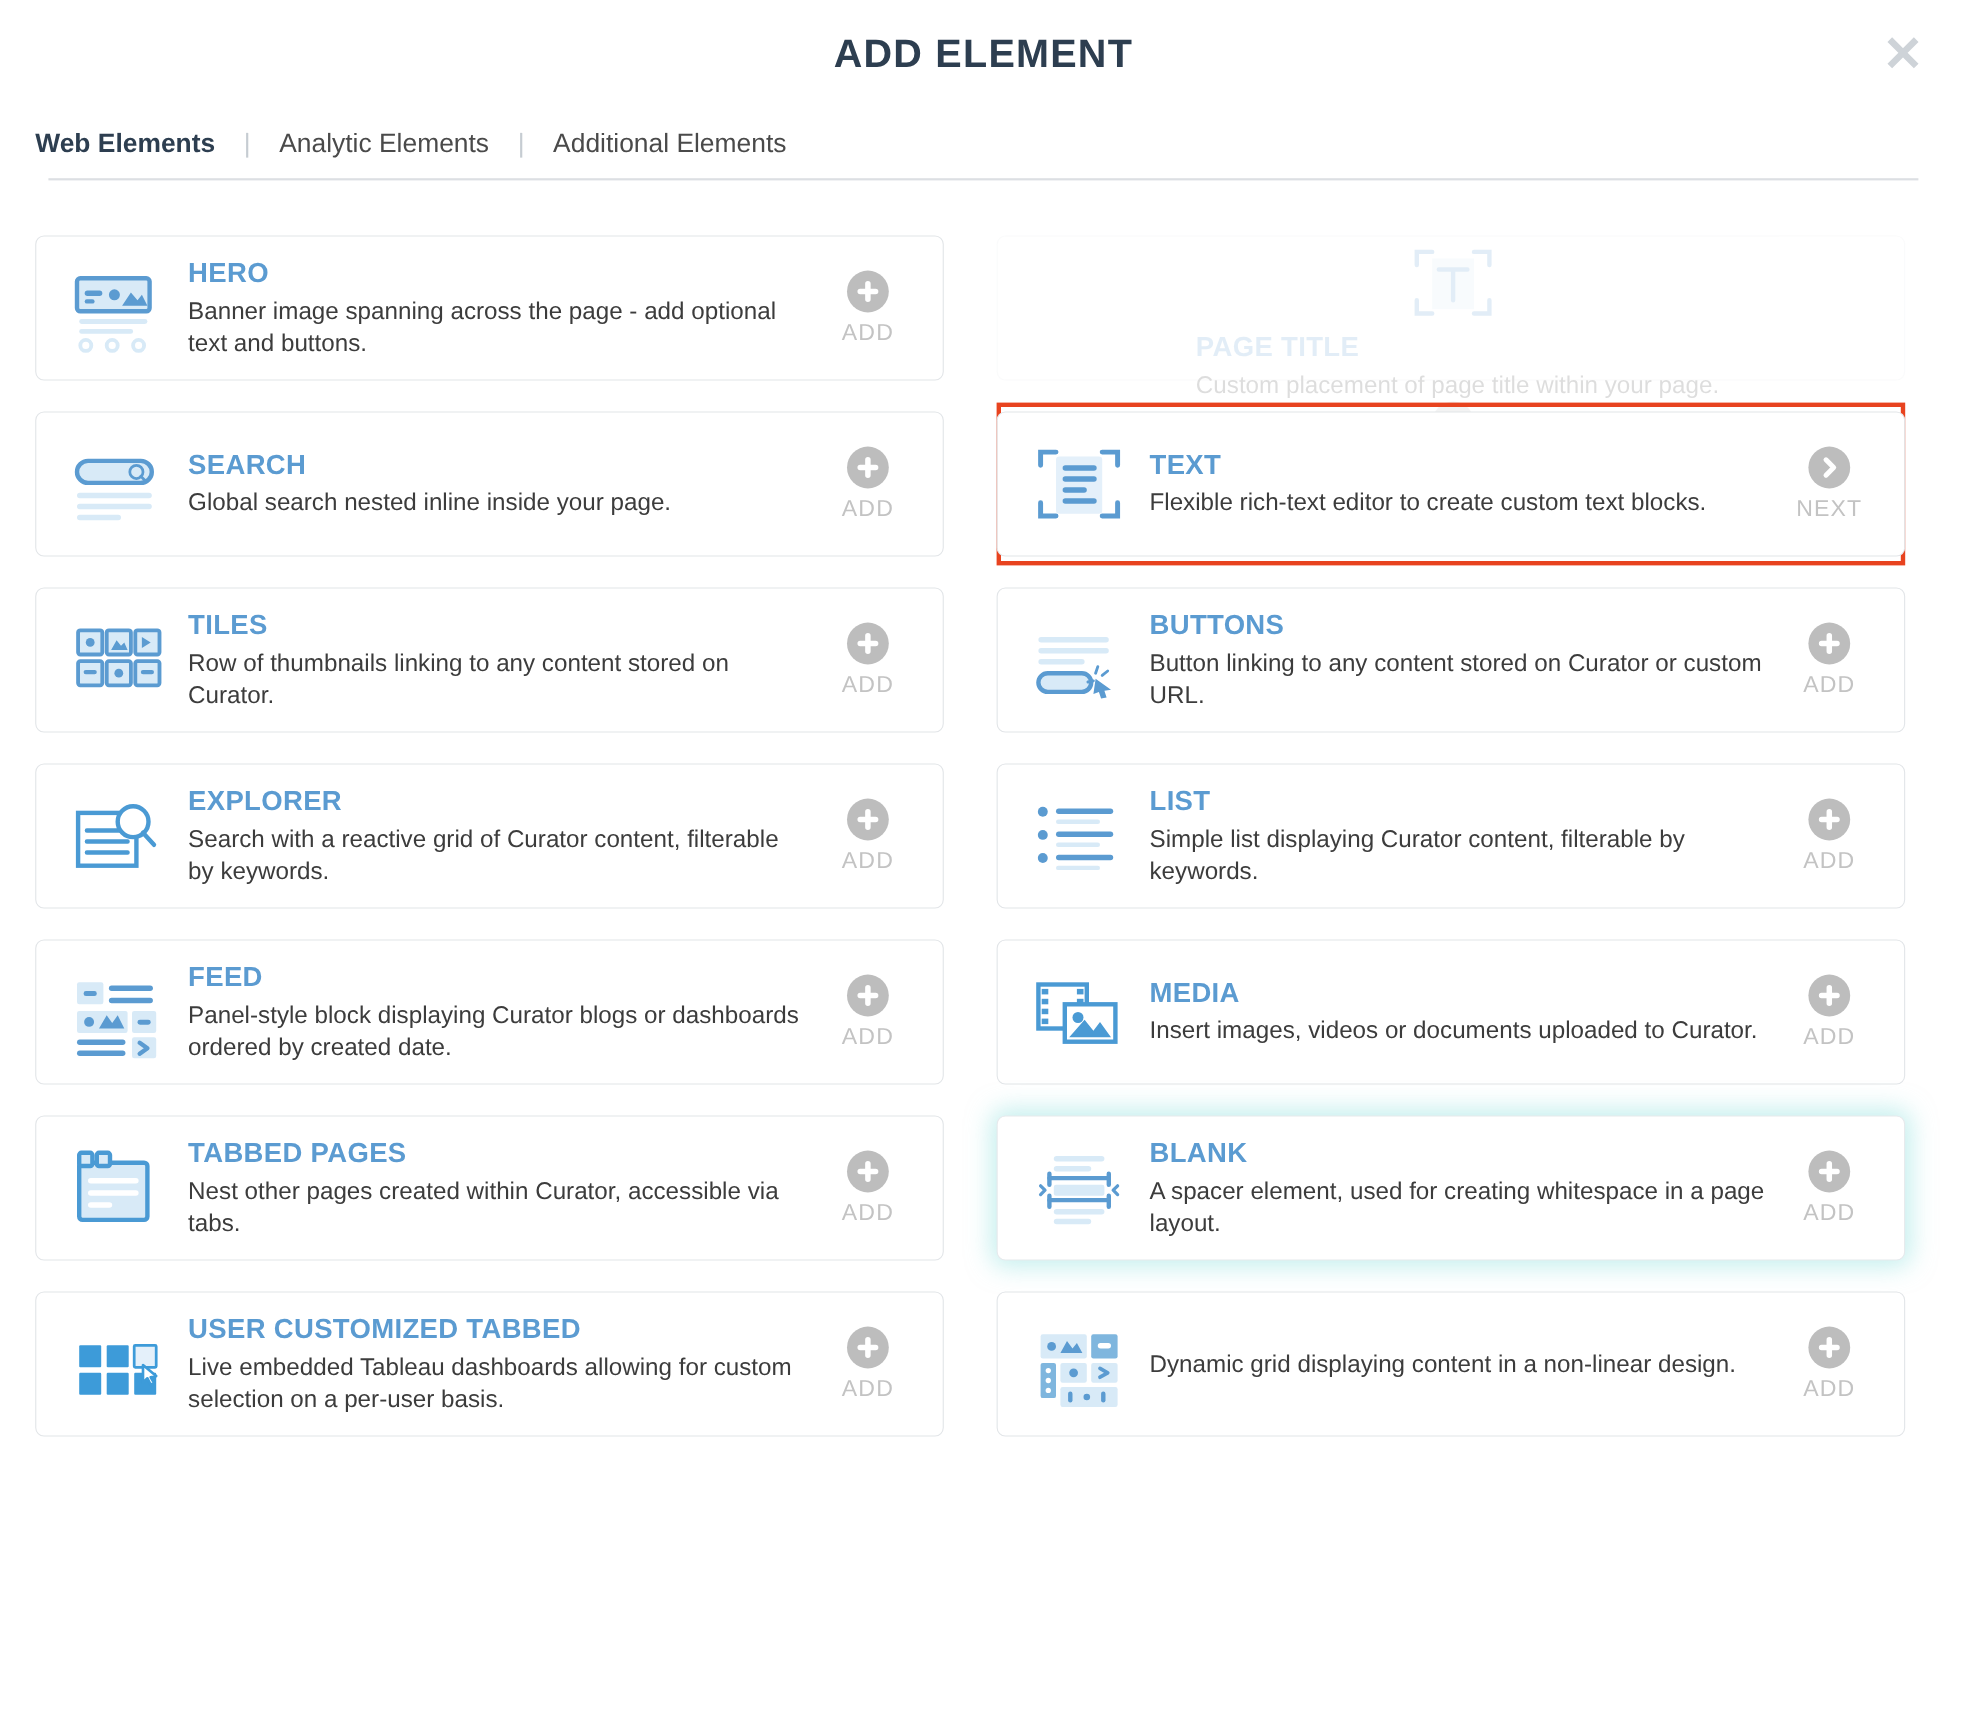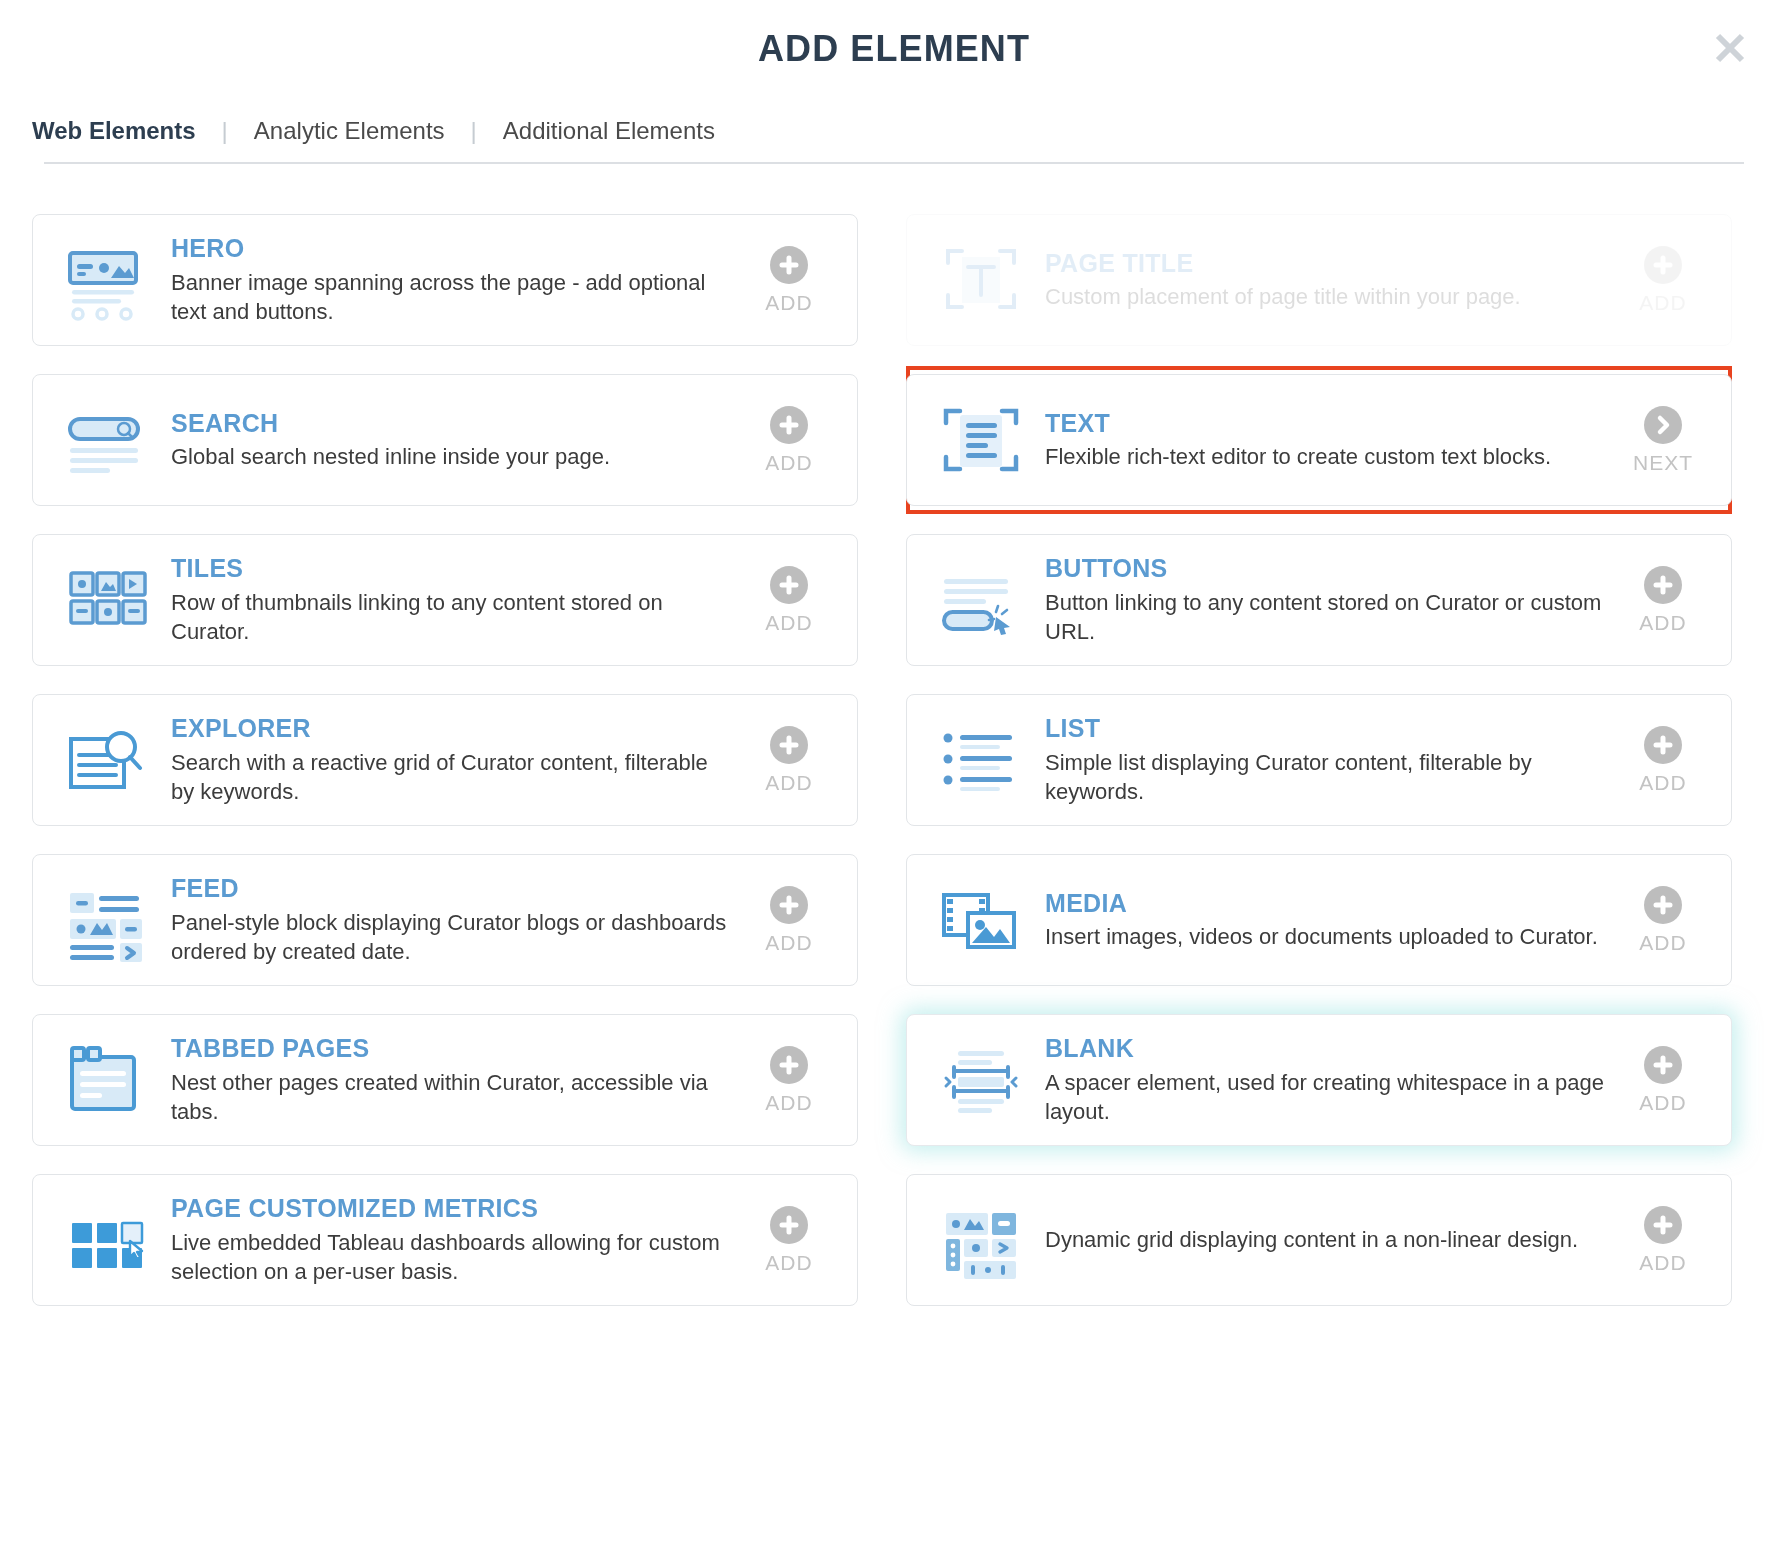--- a/index.html
+++ b/index.html
@@ -82,21 +82,21 @@
   .card {
     position: relative;
     background: #ffffff;
     border: 1px solid #e2e5e8;
     border-radius: 8px;
     height: 132px;
     display: flex;
     align-items: center;
     padding: 0 22px 0 26px;
   }
-  .card.disabled { opacity: 0.17; }
+  .card.disabled { opacity: 0.17; flex-direction: column; }
   .card.glow {
     box-shadow: 0 0 22px 5px rgba(150, 226, 224, 0.55);
     border-color: #e6e9ec;
   }
   .sel-frame {
     position: absolute;
     left: 0; top: 6px; right: 0; bottom: 6px;
     border: 4px solid #e8431f;
     pointer-events: none;
   }
@@ -543,21 +543,21 @@
               <rect x="33" y="26" width="20" height="20" rx="1"></rect>
               <rect x="8" y="51" width="20" height="20" rx="1"></rect>
               <rect x="33" y="51" width="20" height="20" rx="1"></rect>
               <rect x="58" y="51" width="20" height="20" rx="1"></rect>
             </g>
             <rect x="58" y="26" width="20" height="20" rx="1" fill="#e4f0fa" stroke="#3d9bd9" stroke-width="2.5"></rect>
             <path d="M66 44 L66 60 L70 56 L73 62 L76 60 L73 55 L78 54 Z" fill="#ffffff" stroke="#3d9bd9" stroke-width="2.4" stroke-linejoin="round"></path>
           </svg>
         </div>
         <div class="card-body">
-          <div class="card-title">PAGE CUSTOMIZED METRICS</div>
+          <div class="card-title">USER CUSTOMIZED TABBED</div>
           <div class="card-desc">Live embedded Tableau dashboards allowing for custom selection on a per-user basis.</div>
         </div>
         <div class="card-action">
           <div class="action-circle">
             <svg width="24" height="24" viewBox="0 0 24 24">
               <path d="M12 5 V19 M5 12 H19" stroke="#ffffff" stroke-width="5" stroke-linecap="round"></path>
             </svg>
           </div>
           <div class="action-label">ADD</div>
         </div>

